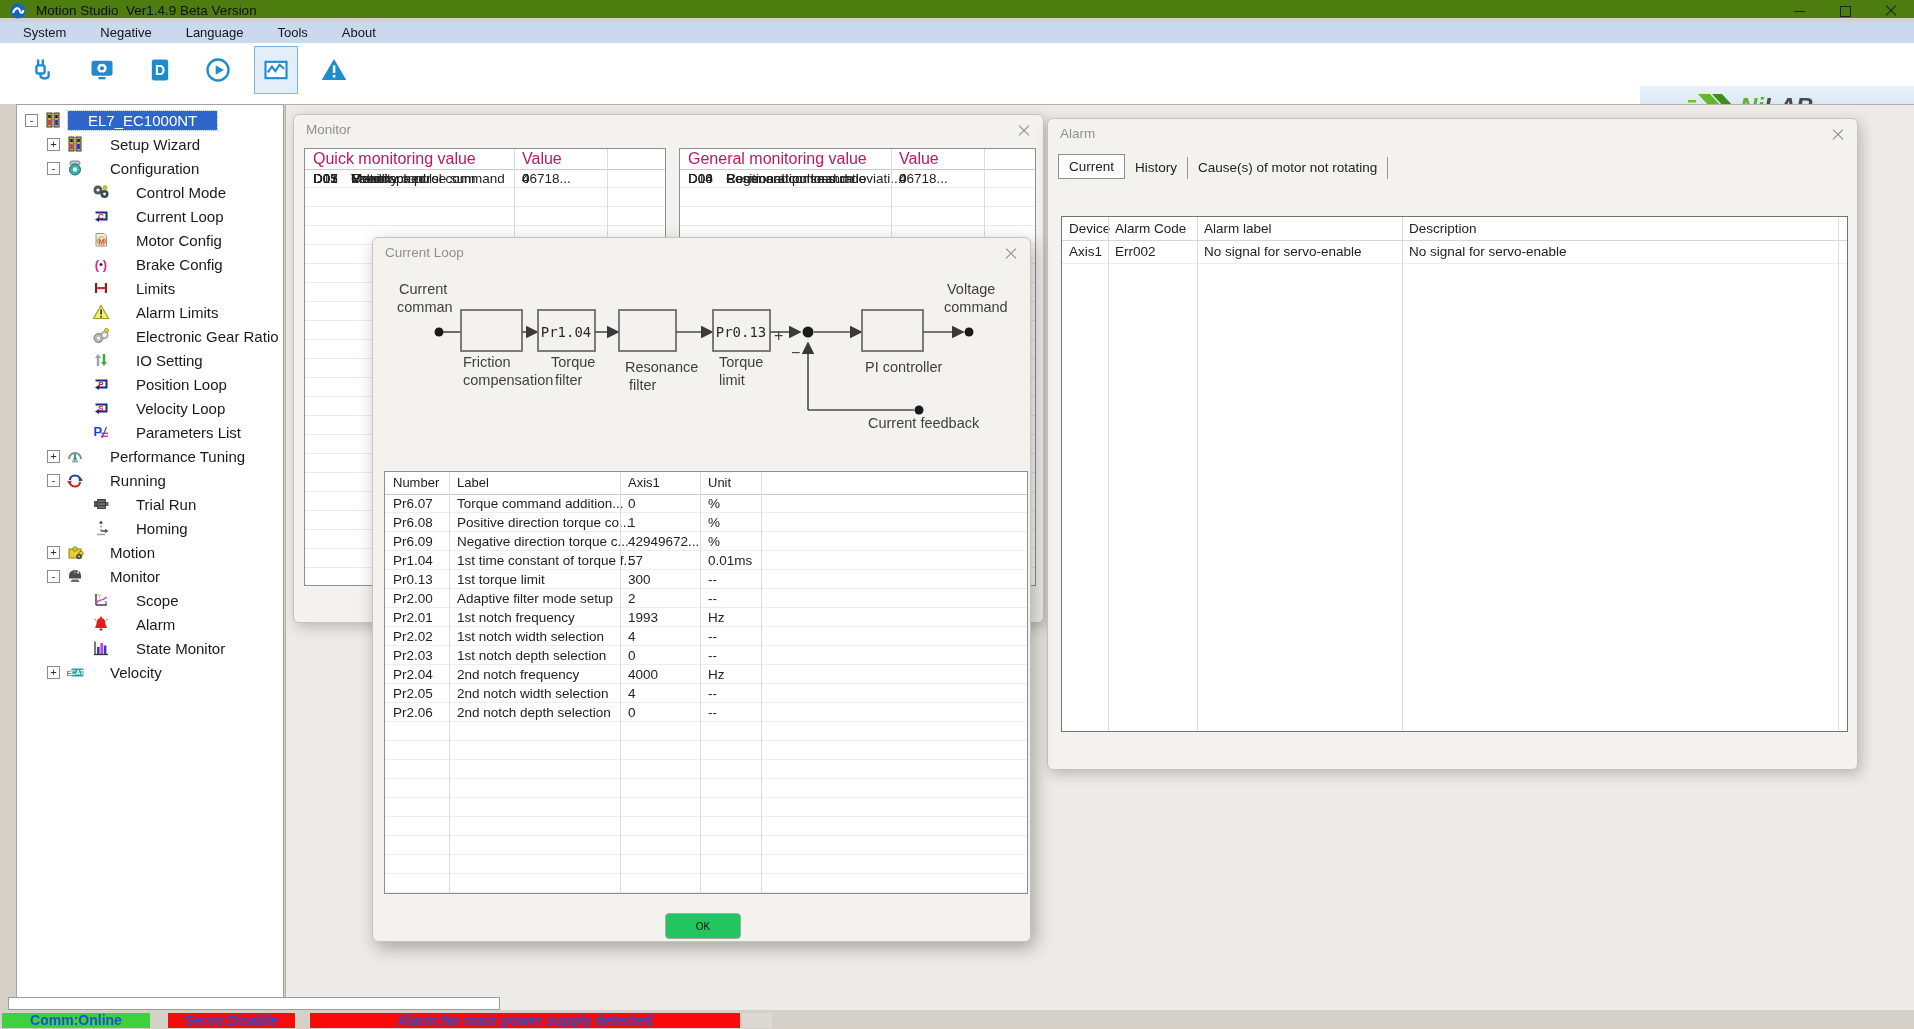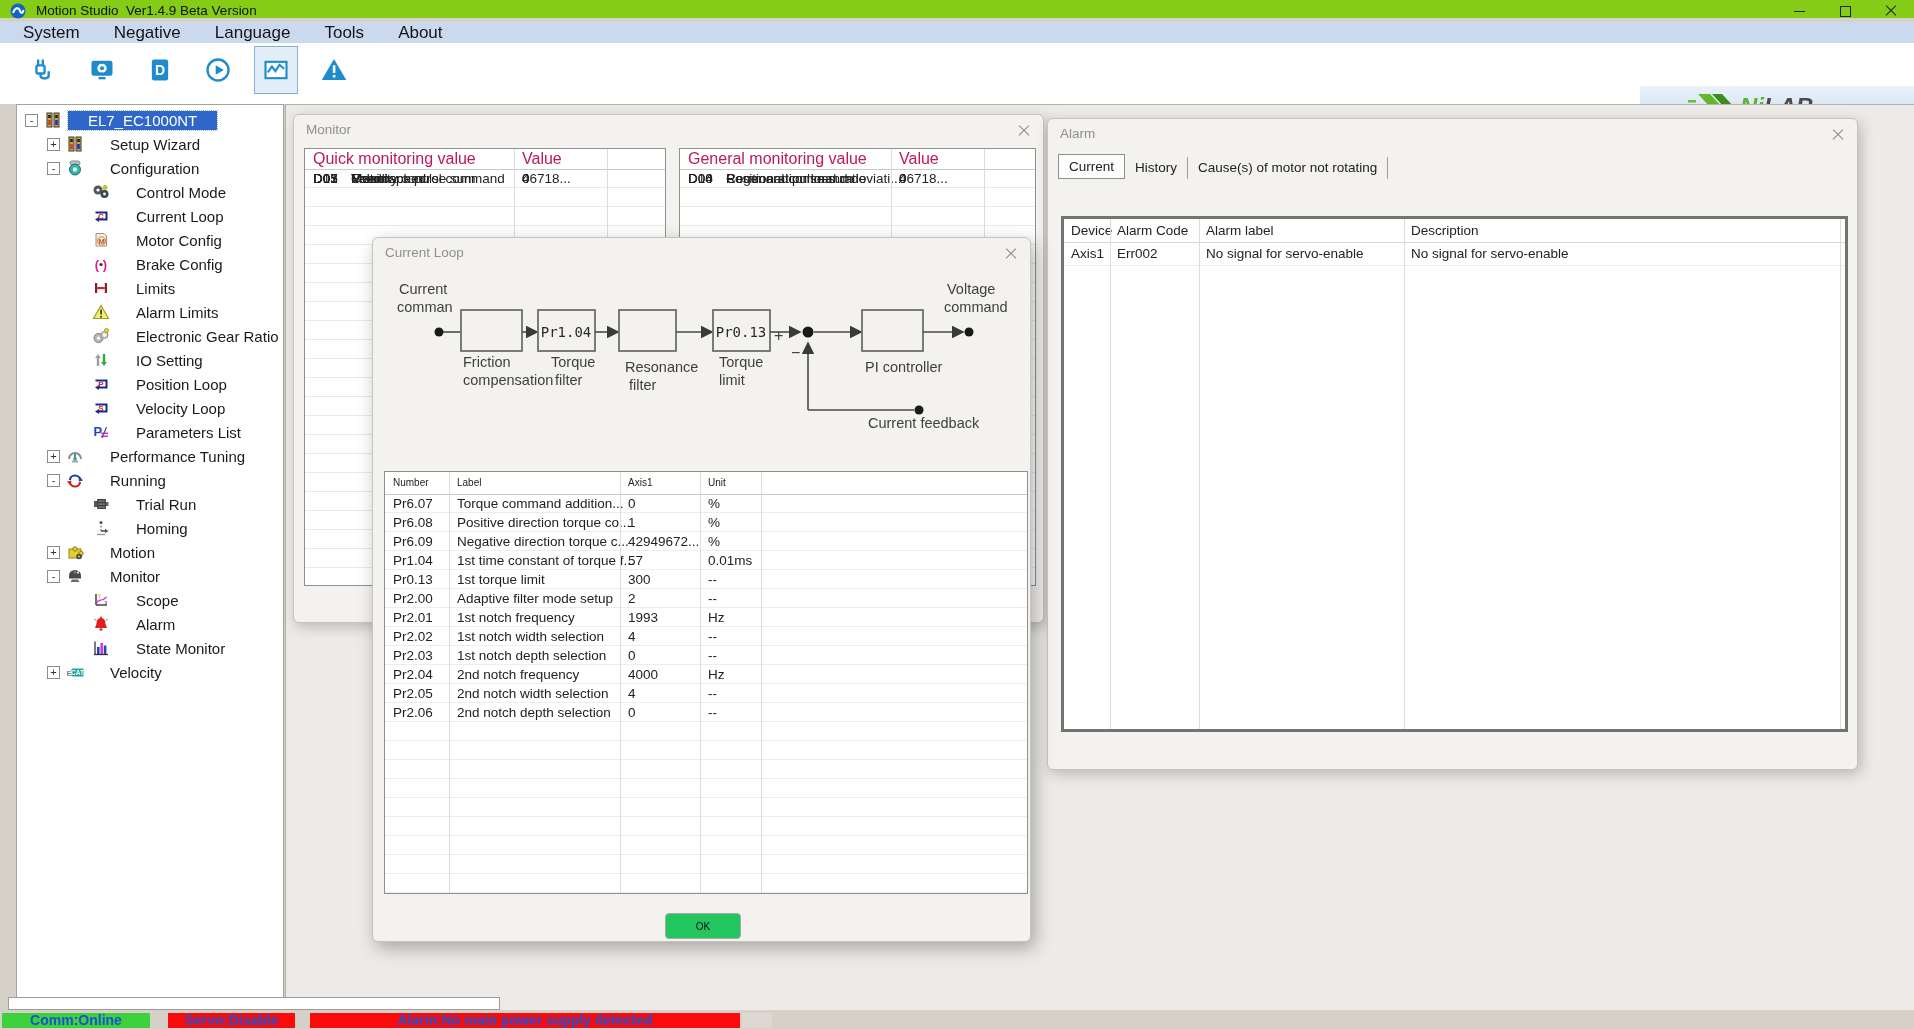--- a/index.html
+++ b/index.html
@@ -1,32 +1,32 @@
 <!DOCTYPE html>
 <html><head>
 <meta charset="utf-8">
 <style>
   html,body{margin:0;padding:0;width:1914px;height:1029px;overflow:hidden;
     font-family:"Liberation Sans",sans-serif;background:#d5d1c9;}
   #app{position:relative;width:1914px;height:1029px;background:#d5d1c9;}
 
   
-  #titlebar{position:absolute;left:0;top:0;width:1914px;height:18px;background:#84cc16;}
+  #titlebar{position:absolute;left:0;top:0;width:1914px;height:18px;background:#4d7c0f;}
   #app-icon{position:absolute;left:10px;top:3px;width:16px;height:16px;}
   #win-title{position:absolute;left:36px;top:0;height:22px;line-height:22px;font-size:13.5px;color:#111;white-space:pre;}
   #win-controls{position:absolute;right:0;top:0;height:22px;display:flex;}
   .wc-btn{width:46px;height:22px;display:flex;align-items:center;justify-content:center;cursor:default;}
   .glyph-min{width:11px;height:0;border-top:1.2px solid #222;}
   .glyph-max{width:9px;height:9px;border:1.2px solid #222;}
   .glyph-x{position:relative;width:12px;height:12px;}
   .glyph-x::before,.glyph-x::after{content:"";position:absolute;left:-1px;top:5.4px;width:14px;height:1.2px;background:#222;}
   .glyph-x::before{transform:rotate(45deg);} .glyph-x::after{transform:rotate(-45deg);}
 
   #menubar{position:absolute;left:0;top:22px;width:1914px;height:21px;background:#cbd9ef;display:flex;align-items:center;padding-left:6px;box-sizing:border-box;}
-  .menu-item{font-size:17px;color:#151515;padding:12px 17px;height:21px;line-height:21px;}
+  .menu-item{font-size:13px;color:#151515;padding:12px 17px;height:21px;line-height:21px;}
 
   #toolbar{position:absolute;left:0;top:43px;width:1914px;height:61px;background:#fff;}
   #tb-btns{position:absolute;left:22px;top:3px;display:flex;gap:14px;align-items:center;}
   .tb-btn{width:42px;height:46px;display:flex;align-items:center;justify-content:center;border:1px solid transparent;}
   .tb-btn[data-selected="true"]{border:1px solid #7fb2dd;background:#e3eef8;}
   .tb-ic{display:flex;}
 
   #logo-panel{position:absolute;left:1640px;top:43px;width:274px;height:43px;
     background:linear-gradient(#eaf2fa,#c6dbee);border-bottom:3px solid #3b70ae;}
   #logo-svg{position:absolute;right:28px;top:2px;}
@@ -73,31 +73,31 @@
   .m-code{position:absolute;left:8px;} .m-lbl{position:absolute;left:46px;} 
   .vline{position:absolute;top:0;bottom:0;width:1px;background:#dcdcdc;z-index:3;}
   .m-hname{position:absolute;left:8px;top:0;line-height:20px;}
   .m-hval{position:absolute;top:0;line-height:20px;}
 
   
   #alarm-win{left:1047px;top:118px;width:811px;height:652px;z-index:3;}
   #alarm-tabs{position:absolute;left:10px;top:36px;height:24px;display:flex;align-items:flex-end;}
   .tab{height:22px;line-height:22px;padding:0 10px;font-size:13.5px;color:#222;border-right:1px solid #9a9a9a;background:transparent;}
   .tab[data-active="true"]{background:#fdfdfd;border:1px solid #8f8f8f;height:23px;line-height:23px;}
-  #alarm-table{position:absolute;left:13px;top:97px;width:787px;height:516px;background:#fff;border:3px solid #737373;box-sizing:border-box;}
+  #alarm-table{position:absolute;left:13px;top:97px;width:787px;height:516px;background:#fff;border:1px solid #737373;box-sizing:border-box;}
   .a-header{position:absolute;left:0;right:0;top:0;height:23px;border-bottom:1px solid #d6d6d6;font-size:13.5px;color:#222;}
   .a-row{position:absolute;left:0;right:0;top:23px;height:23px;border-bottom:1px solid #ededed;font-size:13.5px;color:#222;}
   .a-c1{position:absolute;left:7px;line-height:23px;} .a-c2{position:absolute;left:53px;line-height:23px;}
   .a-c3{position:absolute;left:142px;line-height:23px;} .a-c4{position:absolute;left:347px;line-height:23px;}
 
   
   #cl-dialog{left:372px;top:237px;width:659px;height:705px;z-index:4;box-shadow:4px 6px 18px rgba(0,0,0,.3);}
   #cl-diagram{position:absolute;left:0;top:28px;}
   #cl-table{position:absolute;left:11px;top:233px;width:644px;height:423px;background:#fff;border:1px solid #8f8f8f;box-sizing:border-box;}
-  .cl-header{position:absolute;left:0;right:0;top:0;height:22px;background:#fff;border-bottom:1px solid #c9c9c9;font-size:10px;color:#222;z-index:2;}
+  .cl-header{position:absolute;left:0;right:0;top:0;height:22px;background:#fff;border-bottom:1px solid #c9c9c9;font-size:13px;color:#222;z-index:2;}
   .cl-h{position:absolute;top:0;line-height:22px;}
   #cl-rows{position:absolute;left:0;right:0;top:22px;bottom:0;
     background:repeating-linear-gradient(to bottom,#fff 0 18px,#ededed 18px 19px);}
   .cl-row{position:relative;height:19px;line-height:19px;font-size:13.5px;color:#222;}
   .c-num{position:absolute;left:8px;} .c-lbl{position:absolute;left:72px;}
   .c-ax{position:absolute;left:243px;} .c-un{position:absolute;left:323px;}
   #ok-btn{position:absolute;left:292px;top:675px;width:74px;height:24px;background:#22c55e;border:1px solid #a8a8a8;border-radius:4px;font-size:10px;color:#111;display:flex;align-items:center;justify-content:center;}
 
   svg text{font-family:"Liberation Sans",sans-serif;}
   .mono{font-family:"DejaVu Sans Mono",monospace;}

